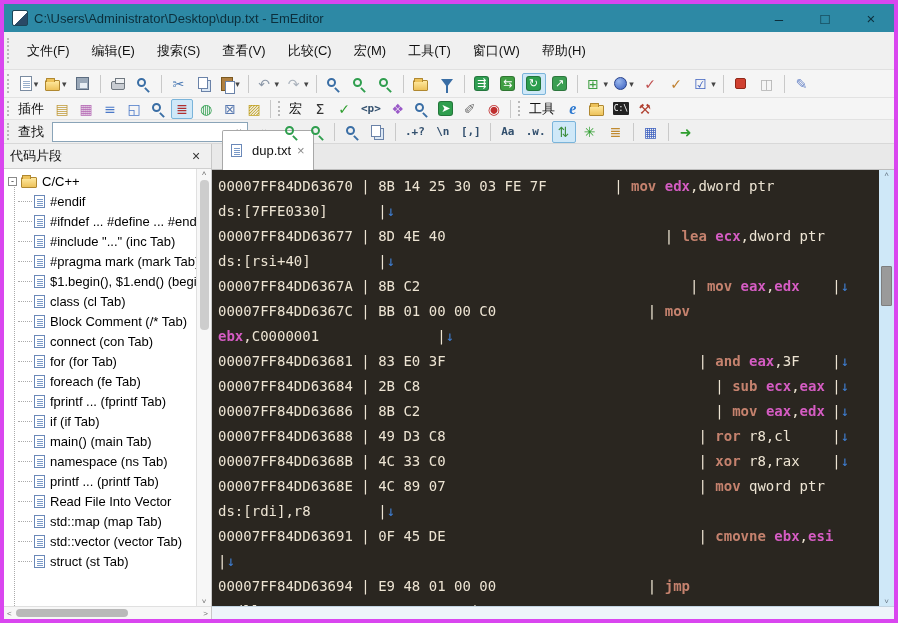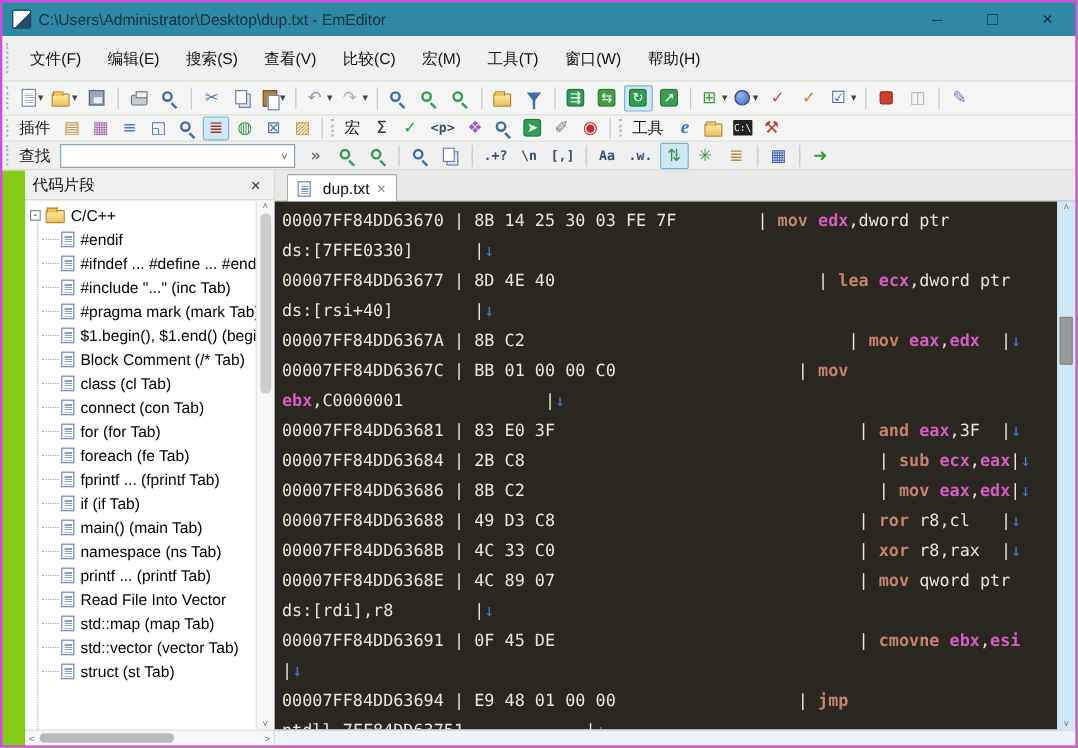--- a/index.html
+++ b/index.html
@@ -1,18 +1,18 @@
 <!DOCTYPE html>
 <html><head>
 <meta charset="utf-8">
 <style>
   * { margin:0; padding:0; box-sizing:border-box; }
   html,body { width:898px; height:623px; overflow:hidden; }
   body { font-family:"Liberation Sans","DejaVu Sans",sans-serif; font-size:13px; }
-  .win { width:898px; height:623px; background:#84cc16; border:2px solid #d946ef; display:flex; flex-direction:column; }
+  .win { width:898px; height:623px; background:#f97316; border:4px solid #d946ef; display:flex; flex-direction:column; }
 
   
   .titlebar { height:28px; background:#2d89a5; display:flex; align-items:center; color:#0c2f3c; flex:none; }
   .applogo { width:16px; height:16px; margin:0 6px 0 8px; background:linear-gradient(135deg,#ffffff 55%,#2a4a66 56%); border:1px solid #1c4456; border-radius:2px; }
   .title-text { font-size:13px; }
   .wincontrols { margin-left:auto; display:flex; height:100%; }
   .wbtn { width:46px; display:flex; align-items:center; justify-content:center; font-size:15px; color:#0c2f3c; cursor:default; }
 
   
   .menubar { height:38px; background:#f0f0f0; display:flex; align-items:center; border-bottom:1px solid #e0e0e0; flex:none; }
@@ -56,21 +56,21 @@
   .ic-ball { width:13px; height:13px; border-radius:50%; background:radial-gradient(circle at 35% 30%,#9ab8ee,#3a5fc0); border:1px solid #27418c; }
 
   
   .findbar { height:24px; background:#f0f0f0; display:flex; align-items:center; border-bottom:1px solid #d8d8d8; flex:none; }
   .find-label { padding:0 8px 0 2px; color:#111; }
   .find-combo { width:196px; height:20px; background:#fff; border:1px solid #8aa4b8; display:flex; align-items:center; }
   .find-input { flex:1; border:none; outline:none; height:16px; font-size:12px; padding:0 4px; background:transparent; }
   .combo-arrow { width:16px; text-align:center; color:#555; font-size:9px; }
 
   
-  .main { flex:1; display:flex; min-height:0;margin-left:19px; }
+  .main { flex:1; display:flex; min-height:0; }
 
   
   .sidebar { width:208px; flex:none; background:#fff; border-right:1px solid #c8c8c8; display:flex; flex-direction:column; }
   .sidebar-header { height:24px; background:#f0f0f0; display:flex; align-items:center; padding:0 6px; color:#111; flex:none; }
   .sidebar-close { margin-left:auto; font-size:14px; color:#333; width:18px; text-align:center; }
   .tree-wrap { flex:1; display:flex; min-height:0; border-top:1px solid #d0d0d0; }
   .tree { flex:1; overflow:hidden; padding:2px 0 0 4px; position:relative; }
   .vline { position:absolute; left:10px; top:18px; bottom:0; border-left:1px dotted #aaa; }
   .tree-row { height:20px; display:flex; align-items:center; white-space:nowrap; overflow:hidden; color:#000; font-size:13px; }
   .expbox { width:9px; height:9px; border:1px solid #8a8a8a; background:#fff; font-size:9px; line-height:7px; text-align:center; color:#333; margin-right:3px; flex:none; z-index:1; }
@@ -81,21 +81,21 @@
   .snip::after { content:""; position:absolute; left:2px; top:2px; width:6px; height:8px; background:repeating-linear-gradient(#fff 0 1px,#7a9ac8 1px 2px); }
   .sb-vscroll { width:15px; flex:none; background:#f7f7f7; border-left:1px solid #e0e0e0; display:flex; flex-direction:column; align-items:center; font-size:8px; color:#707070; }
   .sb-vthumb { width:9px; height:150px; background:#cdcdcd; border-radius:4px; margin-top:2px; }
   .sb-hscroll { height:13px; flex:none; background:#f7f7f7; border-top:1px solid #e0e0e0; display:flex; align-items:center; font-size:8px; color:#707070; padding:0 3px; }
   .sb-hthumb { height:8px; width:112px; background:#b9b9b9; border-radius:4px; margin-left:4px; }
   .sp { flex:1; }
 
   
   .editor { flex:1; display:flex; flex-direction:column; min-width:0; background:#e9e9e9; }
   .tabbar { height:26px; background:#e9e9e9; display:flex; align-items:flex-end; padding-left:10px; border-bottom:1px solid #bdbdbd; flex:none; }
-  .tab { height:23px; background:#fff; border:1px solid #a8a8a8; border-bottom:none; border-radius:2px 2px 0 0; display:flex; align-items:center; padding:0 8px; margin-bottom:-1px; }
+  .tab { height:40px; background:#fff; border:1px solid #a8a8a8; border-bottom:none; border-radius:2px 2px 0 0; display:flex; align-items:center; padding:0 8px; margin-bottom:-1px; }
   .tab-label { margin:0 6px 0 5px; color:#111; font-size:13px; }
   .tab-close { color:#8a8a8a; font-size:13px; }
   .edit-body { flex:1; display:flex; min-height:0; }
   .code-area { flex:1; background:#2a2620; overflow:hidden; padding:4px 0 0 6px; font-family:"DejaVu Sans Mono",monospace; font-size:14px; }
   .cl { height:25px; line-height:25px; white-space:pre; display:flex; }
   .tp { color:#ede4d3; } .tm { color:#c5826e; font-weight:bold; } .tr { color:#d55cc3; font-weight:bold; } .ta { color:#3f7fd4; }
   .endmark { margin-left:auto; padding-right:30px; }
   .ed-vscroll { width:15px; flex:none; background:#cfe8f8; display:flex; flex-direction:column; align-items:center; font-size:8px; color:#6a7a88; position:relative; }
   .ed-vthumb { position:absolute; top:96px; width:11px; height:40px; background:#9a9a9a; border:1px solid #7e7e7e; border-radius:1px; }
   .ed-hscroll { height:13px; background:#eef4fa; border-top:1px solid #c2d4e2; flex:none; }
@@ -417,26 +417,26 @@
                 <span>#pragma mark  (mark Tab)</span>
               </div>
               <div class="tree-row">
                 <span class="tdot"></span>
                 <span class="snip"></span>
                 <span>$1.begin(), $1.end()  (begin Tab)</span>
               </div>
               <div class="tree-row">
                 <span class="tdot"></span>
                 <span class="snip"></span>
+                <span>class  (cl Tab)</span>
+              </div>
+              <div class="tree-row">
+                <span class="tdot"></span>
+                <span class="snip"></span>
                 <span>Block Comment  (/* Tab)</span>
-              </div>
-              <div class="tree-row">
-                <span class="tdot"></span>
-                <span class="snip"></span>
-                <span>class  (cl Tab)</span>
               </div>
               <div class="tree-row">
                 <span class="tdot"></span>
                 <span class="snip"></span>
                 <span>connect  (con Tab)</span>
               </div>
               <div class="tree-row">
                 <span class="tdot"></span>
                 <span class="snip"></span>
                 <span>for  (for Tab)</span>

